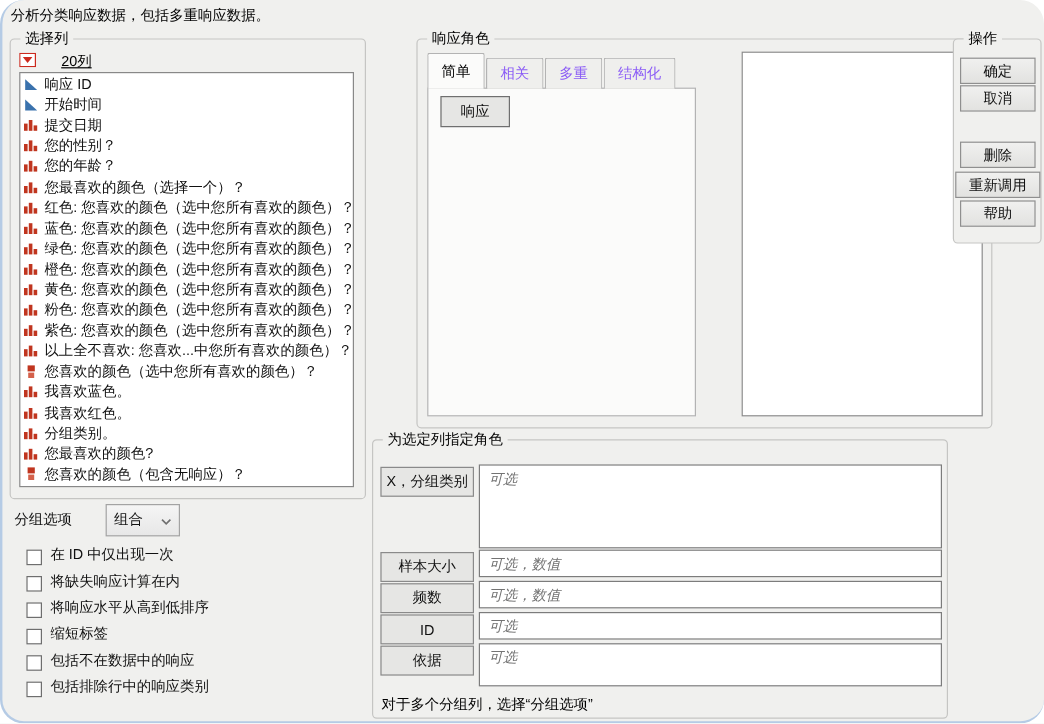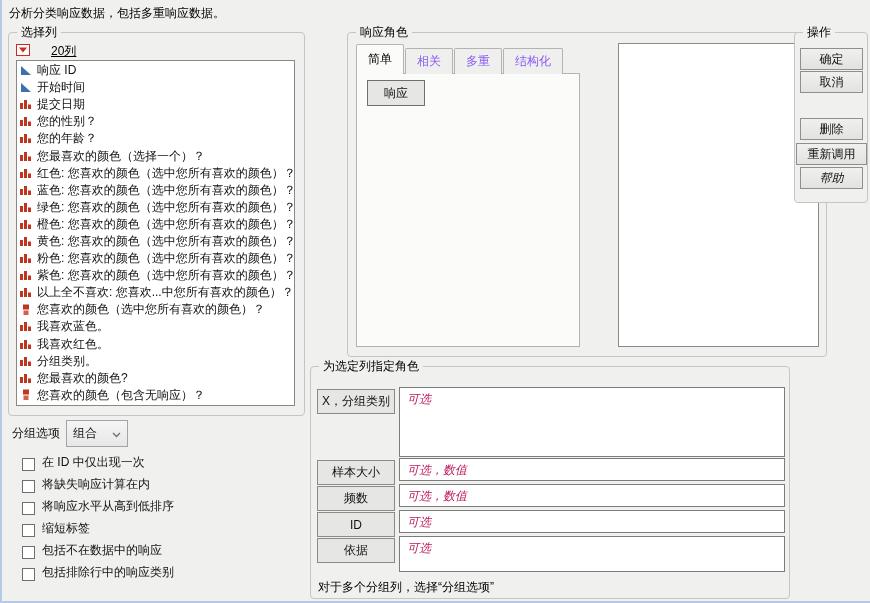--- a/index.html
+++ b/index.html
@@ -1,59 +1,59 @@
 <!DOCTYPE html>
 <html><head>
 <meta charset="utf-8">
 <style>
   html,body{margin:0;padding:0;}
   body{font-family:"Liberation Sans",sans-serif;background:#fff;}
   #app{position:relative;width:870px;height:603px;background:#f0f0ee;overflow:hidden;
        box-sizing:border-box;border-left:2px solid #b5cbe5;border-bottom:2px solid #b5cbe5;
-       font-size:12px;color:#111;}
+       font-size:12px;color:#111;border-radius:20px;}
   .desc{position:absolute;left:7px;top:5px;font-size:12px;color:#000;}
   .groupbox{position:absolute;border:1px solid #c5c5c3;border-radius:4px;background:#f0f0ee;}
   .legend{position:absolute;top:-9px;left:8px;background:#f0f0ee;padding:0 4px;font-size:12px;color:#000;white-space:nowrap;}
   
   #g-select{left:6px;top:32px;width:295px;height:382px;}
   .colmenu-row{position:absolute;left:7px;top:10px;display:flex;align-items:center;gap:21px;}
   .colmenu-label{text-decoration:underline;color:#000;}
   #column-list{position:absolute;left:7px;top:27px;width:279px;height:346px;background:#fff;
                border:1px solid #888;overflow:hidden;padding:1px 0 0 2px;box-sizing:border-box;}
   .col-item{height:17.1px;display:flex;align-items:center;gap:5px;white-space:nowrap;overflow:hidden;cursor:default;}
   .col-item .ic{width:13px;display:flex;justify-content:center;flex:0 0 13px;}
   
-  #grouping-row{position:absolute;left:10px;top:420px;display:flex;align-items:center;gap:6px;}
+  #grouping-row{position:absolute;left:10px;top:420px;display:flex;align-items:center;gap:28px;}
   #grouping-dd{width:62px;height:27px;background:linear-gradient(#f5f5f5,#e7e7e7);border:1px solid #a3a3a3;
                display:flex;align-items:center;justify-content:space-between;padding:0 6px;box-sizing:border-box;cursor:default;}
   #checkbox-group{position:absolute;left:10px;top:449px;}
   .cb-row{display:flex;align-items:flex-end;gap:7px;height:22px;padding-left:10px;}
   .cb-box{width:13px;height:13px;background:#fff;border:1px solid #6e6e6e;box-sizing:border-box;flex:0 0 13px;}
   
   #g-roles{left:308px;top:32px;width:478px;height:323px;margin-left:37px;}
   #tab-strip{position:absolute;left:8px;top:11px;display:flex;align-items:flex-end;z-index:2;}
   .tab{border:1px solid #b3b3b3;border-bottom:none;background:#efefed;color:#8b5cf6;
        padding:0 11px;height:25px;line-height:25px;margin-right:1px;border-radius:2px 2px 0 0;cursor:default;}
   .tab.active{background:#fbfbfa;color:#000;height:29px;line-height:29px;z-index:3;}
   #tab-panel{position:absolute;left:8px;top:40px;width:224px;height:274px;background:#fbfbfa;border:1px solid #b3b3b3;box-sizing:border-box;}
   #resp-btn{position:absolute;left:10px;top:6px;width:56px;height:24px;background:#e6e6e4;border:1px solid #6f6f6f;
             font-size:12px;display:flex;align-items:center;justify-content:center;cursor:default;}
   #roles-listbox{position:absolute;left:270px;top:10px;width:201px;height:304px;background:#fff;border:1px solid #8a8a8a;box-sizing:border-box;}
   
   #g-actions{left:792px;top:32px;width:72px;height:169px;}
   .abtn{position:absolute;left:5px;width:61px;height:20px;background:linear-gradient(#f0f0ef,#e2e2e0);
         border:1px solid #8f8f8f;font-size:12px;display:flex;align-items:center;justify-content:center;cursor:default;}
   #btn-ok{top:15px;} #btn-cancel{top:38px;} #btn-remove{top:85px;}
-  #btn-recall{top:110px;left:1px;width:69px;} #btn-help{top:134px;font-style:italic;}
+  #btn-recall{top:110px;left:1px;width:69px;} #btn-help{top:134px;}
   
   #g-cast{left:308px;top:366px;width:478px;height:231px;}
   .role-btn{position:absolute;left:6px;width:78px;height:25px;background:#e6e6e4;border:1px solid #8a8a8a;
             font-size:12px;display:flex;align-items:center;justify-content:center;box-sizing:border-box;cursor:default;}
   .role-field{position:absolute;left:88px;width:386px;background:#fff;border:1px solid #7c7c7c;
-              font-style:italic;color:#be185d;padding:3px 7px;box-sizing:border-box;overflow:hidden;}
+              font-style:italic;color:#737373;padding:3px 7px;box-sizing:border-box;overflow:hidden;}
   #rb-x{top:22px;} #rf-x{top:20px;height:70px;}
   #rb-n{top:93px;} #rf-n{top:91px;height:23px;}
   #rb-f{top:119px;} #rf-f{top:117px;height:23px;}
   #rb-id{top:145px;} #rf-id{top:143px;height:23px;}
   #rb-by{top:171px;} #rf-by{top:169px;height:36px;}
   #cast-note{position:absolute;left:7px;top:212px;color:#000;}
 </style>
 </head>
 <body>
 

